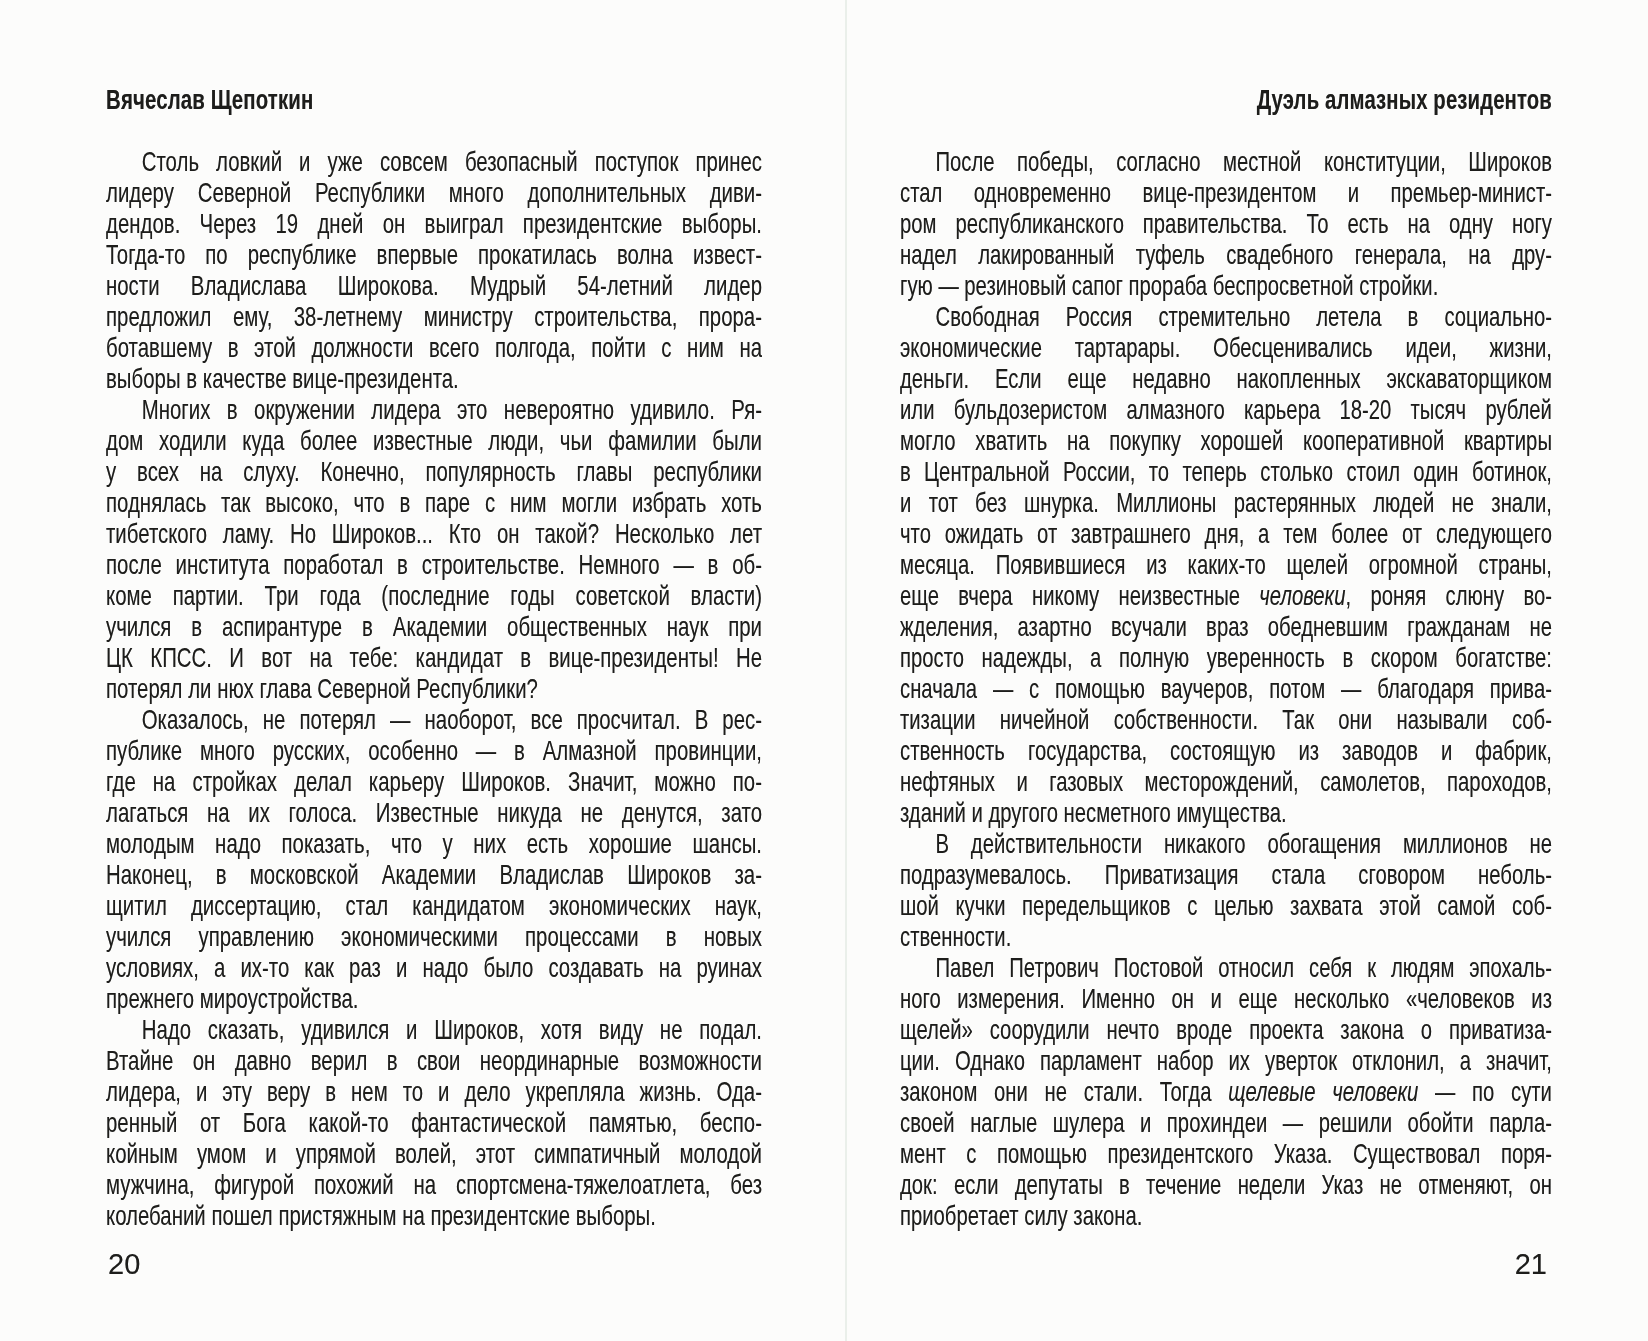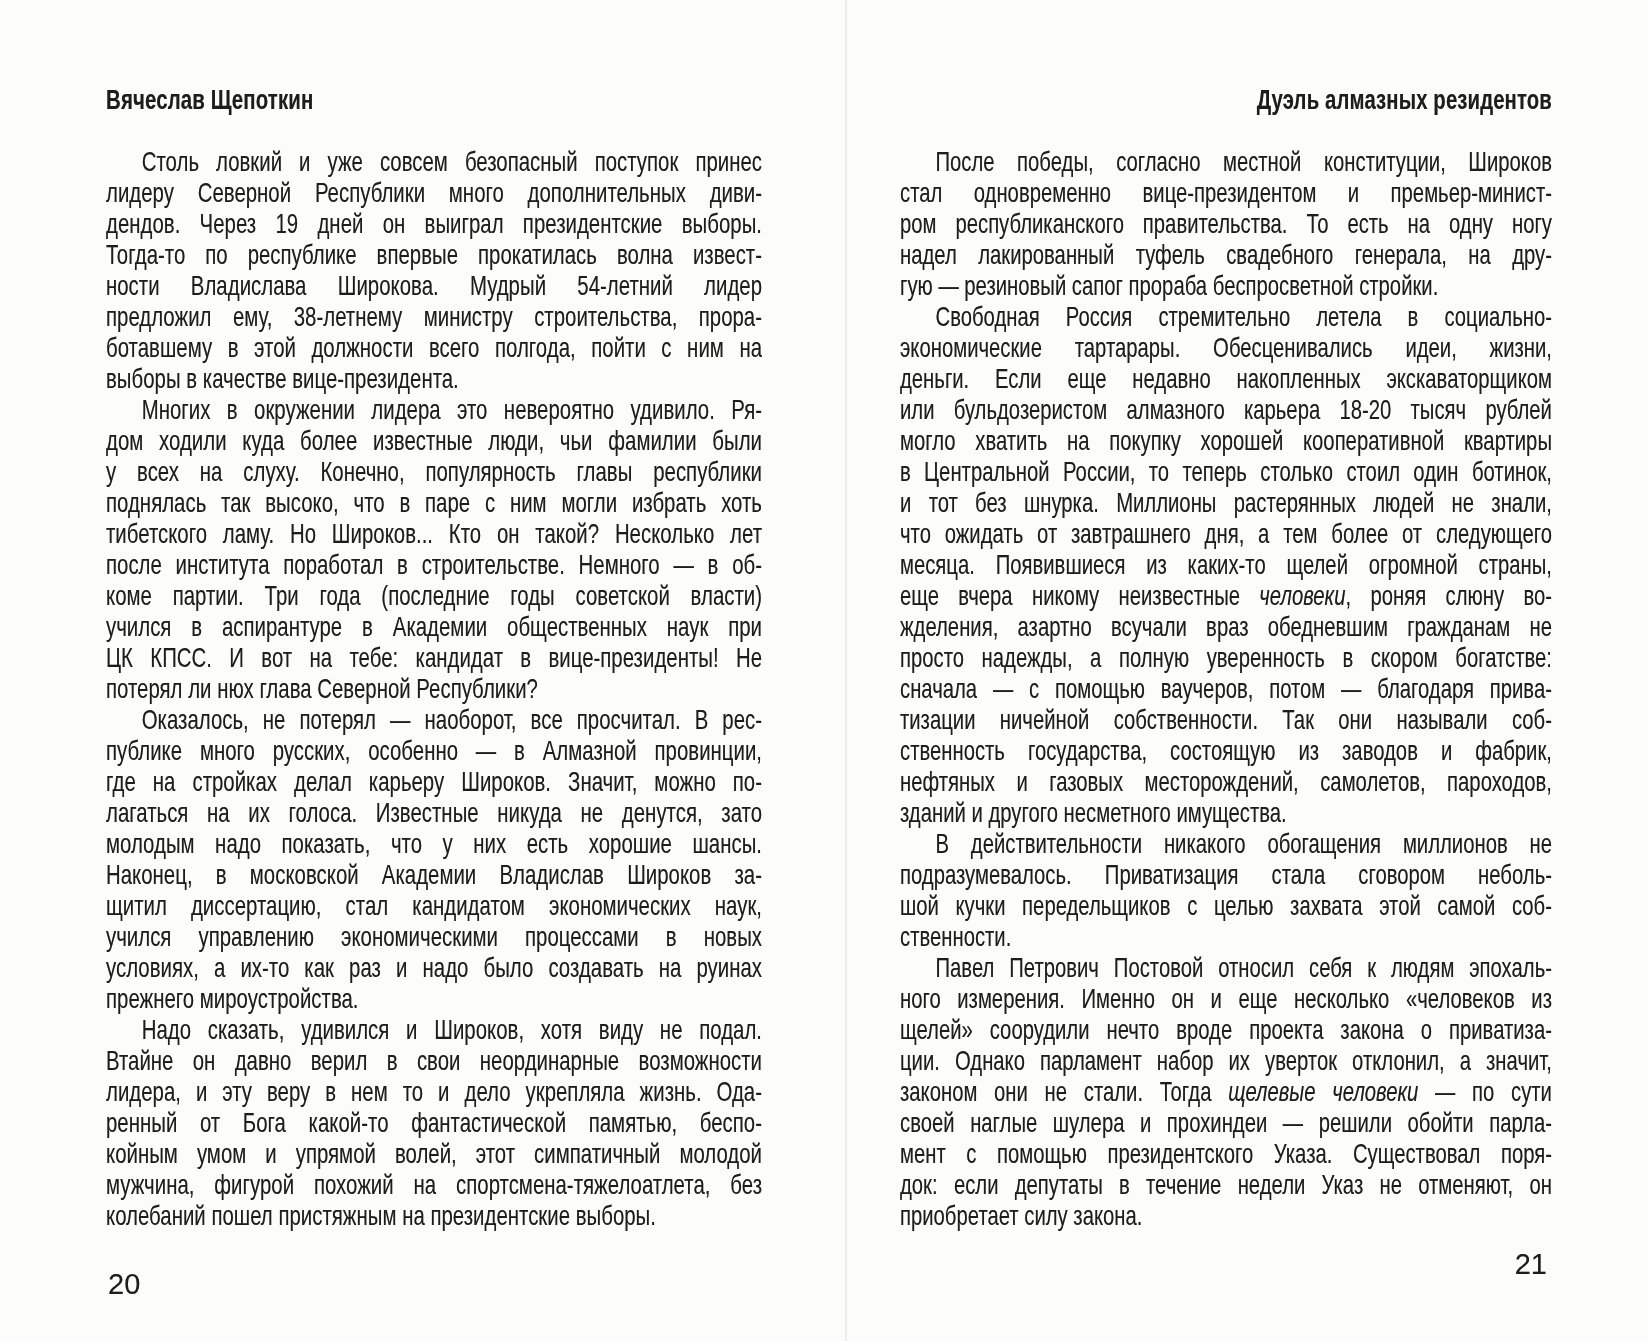--- a/index.html
+++ b/index.html
@@ -60,21 +60,21 @@
   .line.indent{text-indent:49px;}
   .line.last{text-align:left;text-align-last:left;}
   .line em{font-style:italic;}
   .pagenum{
     position:absolute;
     top:1249px;
     font-size:29px;
     line-height:31px;
     text-shadow:0 0 .5px rgba(0,0,0,.35);
   }
-  .pagenum.left-num{left:108px;margin-top:20px;}
+  .pagenum.left-num{left:108px;}
   .pagenum.right-num{right:101px;text-align:right;}
 </style>
 </head>
 <body style="color: rgb(29, 29, 27);">
 
 <div class="spread">
 
   <div class="gutter-line"></div>
 
   <section class="page left">

